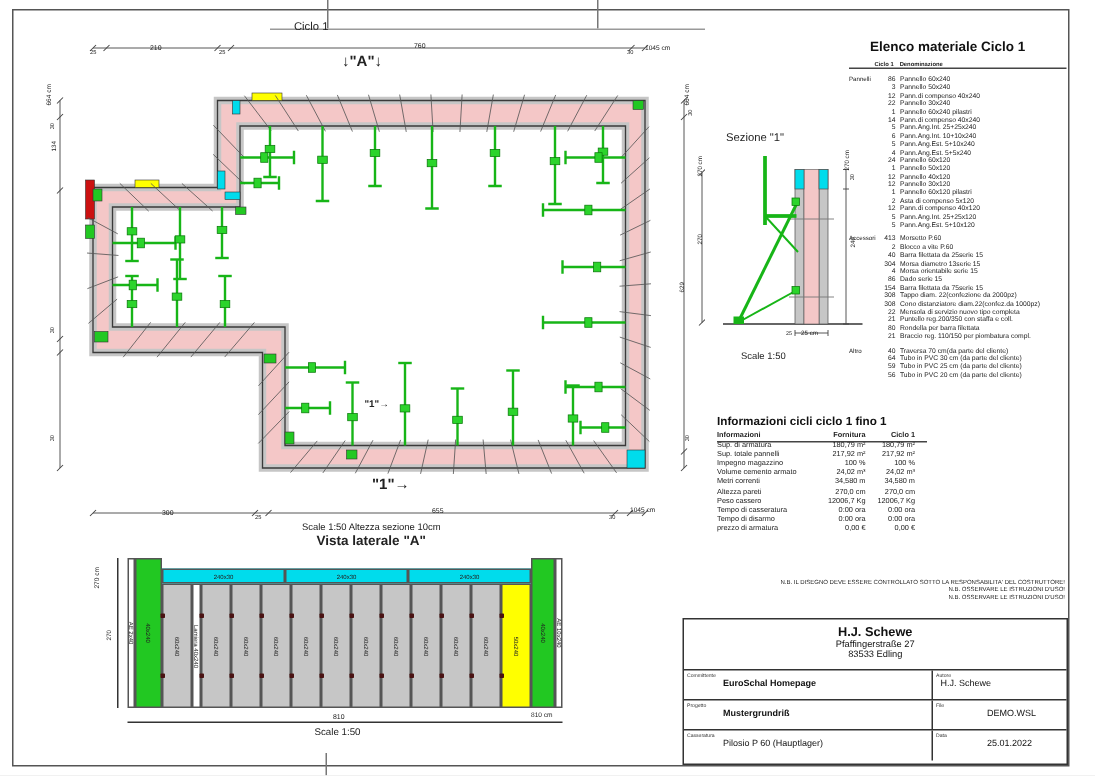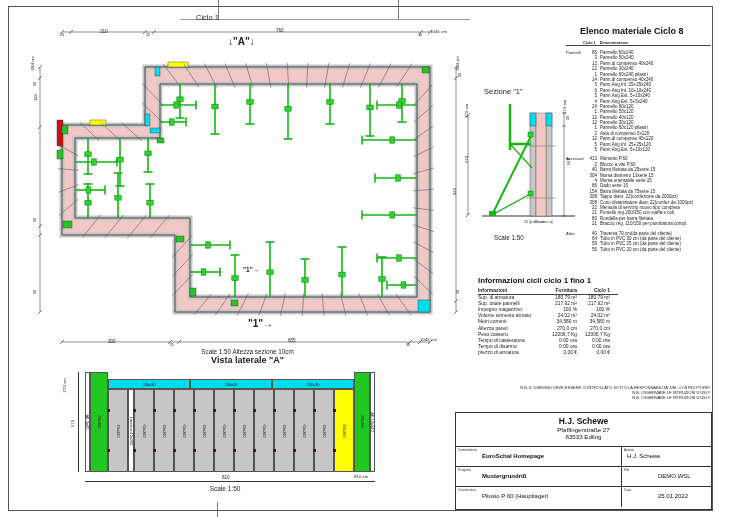--- a/index.html
+++ b/index.html
@@ -394,21 +394,21 @@
     </g>
   </svg>
   <div class="lbl vtext" style="left:562px;top:100px;font-size:4.2px;">270 cm</div>
   <div class="lbl vtext" style="left:566px;top:116px;font-size:3.8px;">30</div>
   <div class="lbl vtext" style="left:566px;top:158px;font-size:4.2px;">240</div>
   <div class="lbl" style="left:524px;top:220px;font-size:3.6px;">25</div>
   <div class="lbl" style="left:534px;top:219px;font-size:4.2px;">25 cm</div>
   <div class="lbl" style="left:494px;top:234px;font-size:6.3px;">Scale 1:50</div>
 
   <div class="abs elenco">
-    <div class="elenco-title">Elenco materiale  Ciclo 8</div>
+    <div class="elenco-title">Elenco materiale  Ciclo 1</div>
     <div class="elenco-head">
       <span>Ciclo 1</span>
       <span>Denominazione</span>
     </div>
     <div id="mat-groups">
         <div class="mat-group">
           <div class="mat-group-label">Pannelli</div>
           <div class="mat-row">
             <span class="mat-qty">86</span>
             <span class="mat-name">Pannello 60x240</span>

